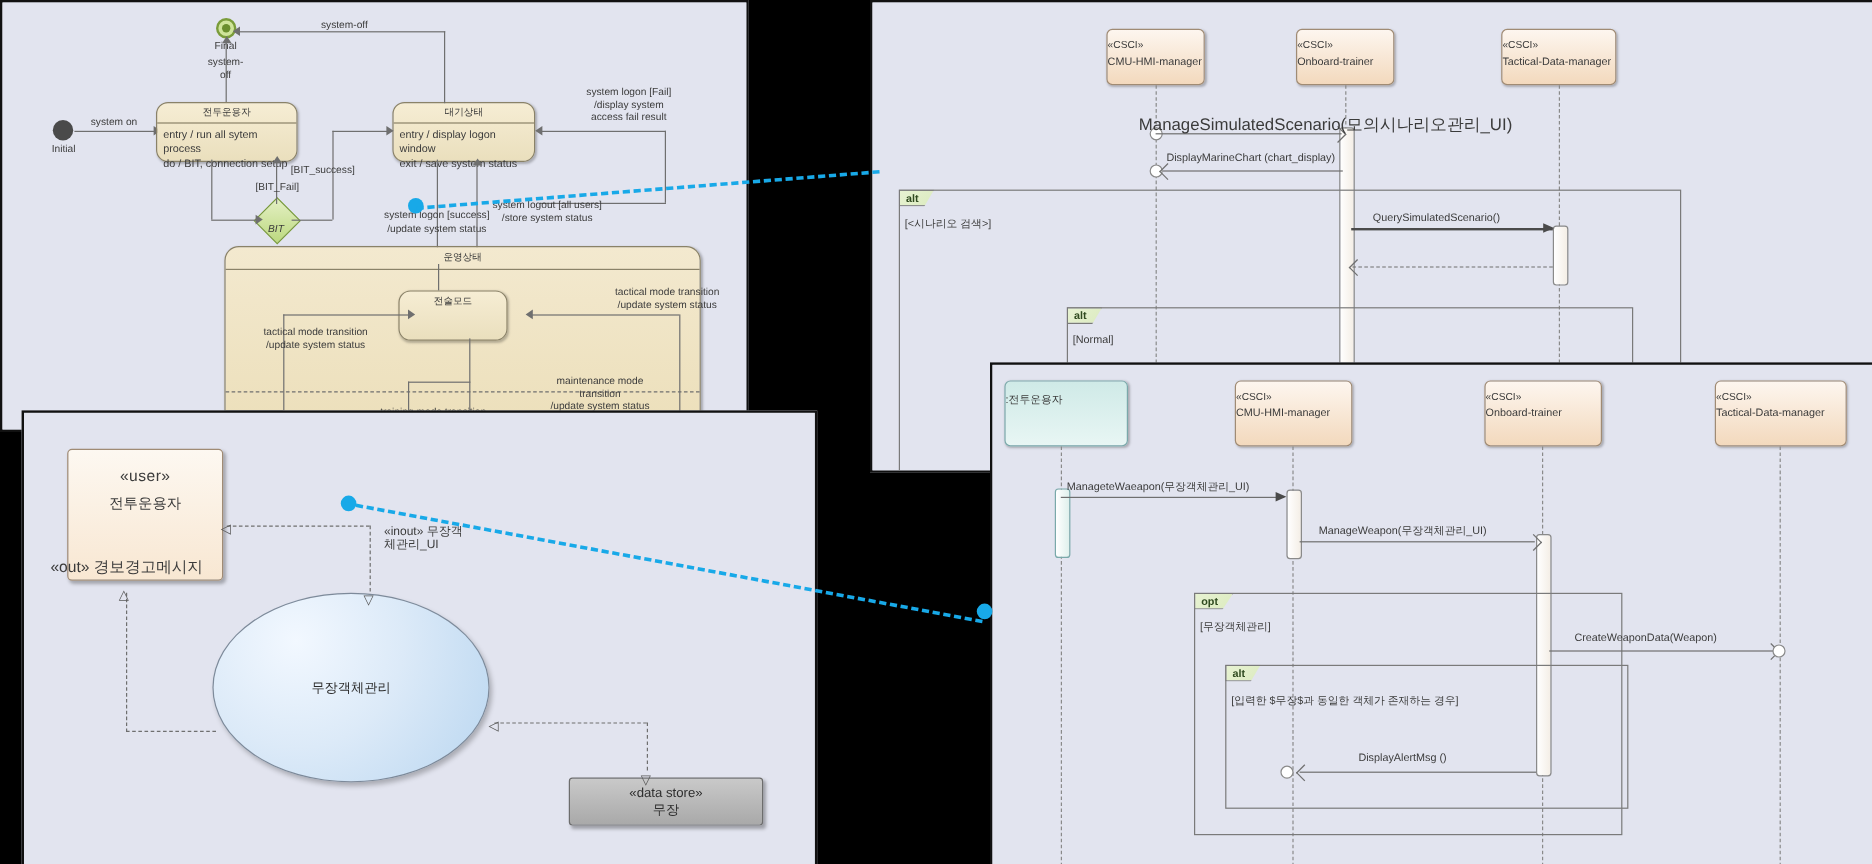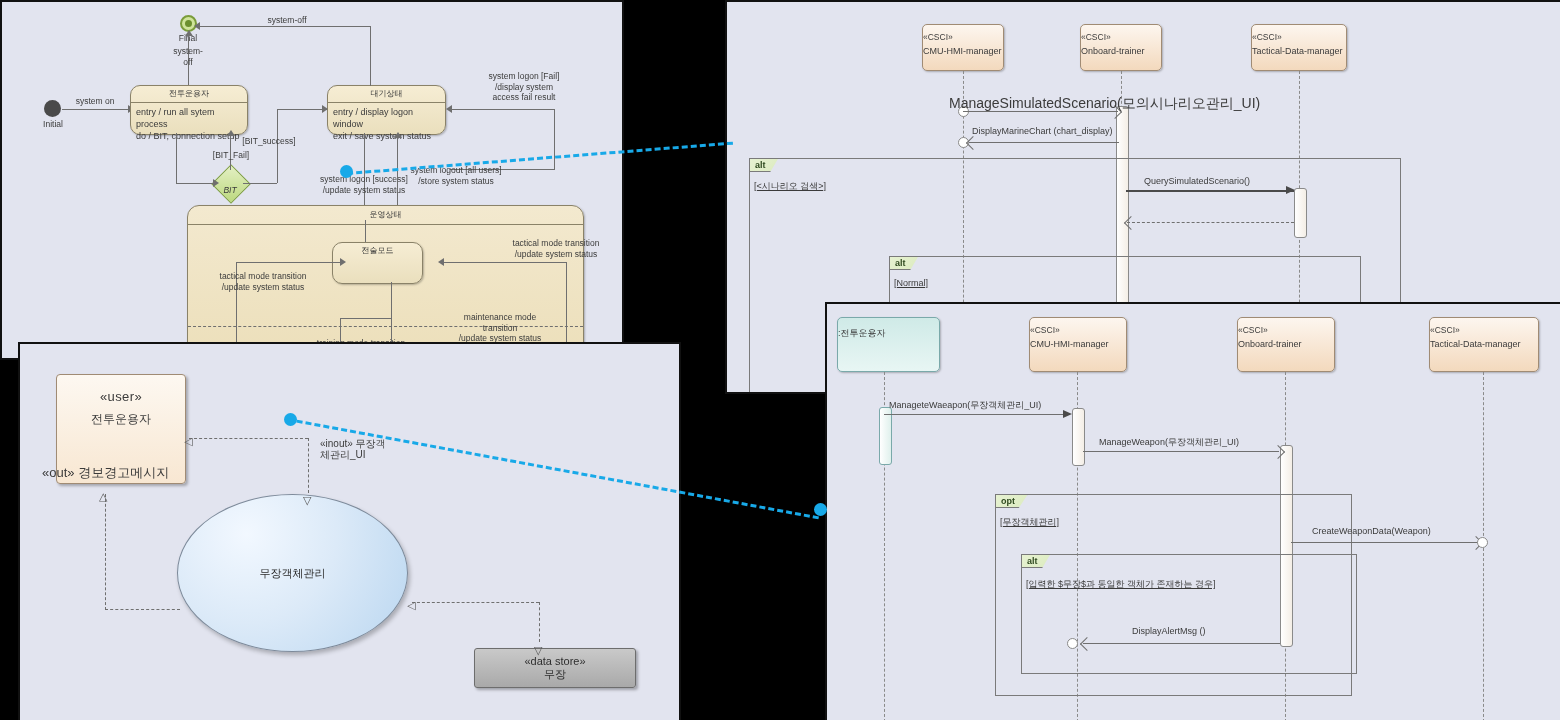--- a/index.html
+++ b/index.html
@@ -74,21 +74,21 @@
   .openhead-r{position:absolute;width:9px;height:9px;border-top:1px solid #6f6f6f;
               border-right:1px solid #6f6f6f;transform:rotate(45deg);}
   .openhead-l{position:absolute;width:9px;height:9px;border-top:1px solid #6f6f6f;
               border-left:1px solid #6f6f6f;transform:rotate(-45deg);}
 
   .frag{position:absolute;border:1px solid #7a7a7a;background:transparent;}
   .fraglabel{position:absolute;background:linear-gradient(135deg,#e7f2d2,#dcebc0);
              border:1px solid #7a7a7a;border-bottom-right-radius:0;
              font-size:9px;font-weight:bold;color:#2f4a1f;padding:1px 12px 1px 5px;
              clip-path:polygon(0 0,100% 0,72% 100%,0 100%);}
-  .fragcond{position:absolute;font-size:9px;color:#3b3b3b;white-space:nowrap;text-decoration:underline;}
+  .fragcond{position:absolute;font-size:9px;color:#3b3b3b;white-space:nowrap;}
 
   
   .ucbox{position:absolute;border:1px solid #a08b74;border-radius:4px;
          background:linear-gradient(180deg,#fdf8f1 0%,#f8e7d2 100%);
          box-shadow:2px 2px 3px rgba(0,0,0,.28);
          text-align:center;font-size:12px;color:#3b3b3b;
          display:flex;flex-direction:column;align-items:center;justify-content:flex-start;padding-top:14px;box-sizing:border-box;}
   .ucbox .ster{font-size:13px;margin-bottom:7px;letter-spacing:.4px;}
   .dstore{position:absolute;border:1px solid #6d6d6d;border-radius:3px;
           background:linear-gradient(180deg,#c9c9c9 0%,#a9a9a9 100%);

